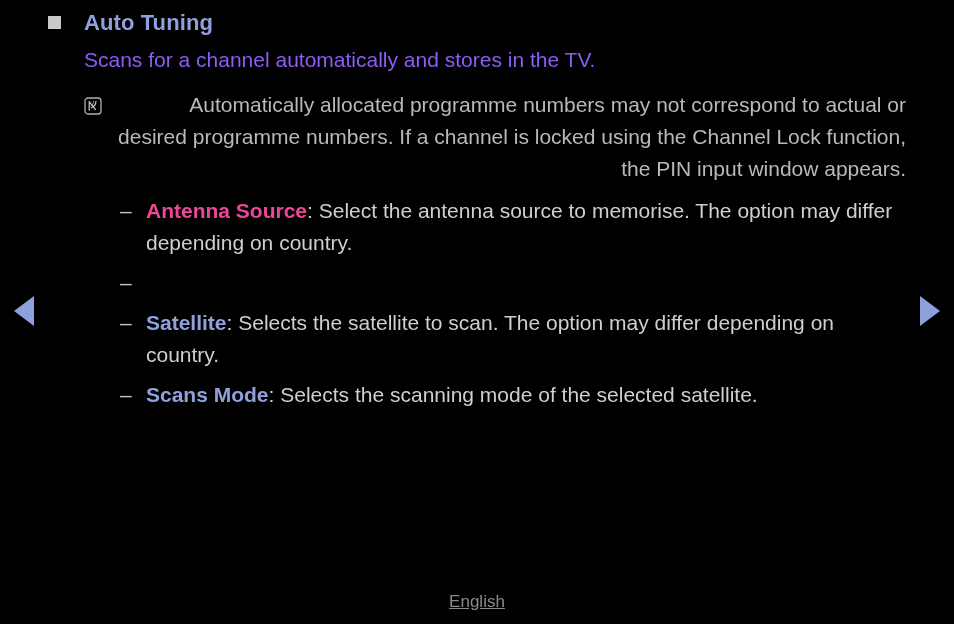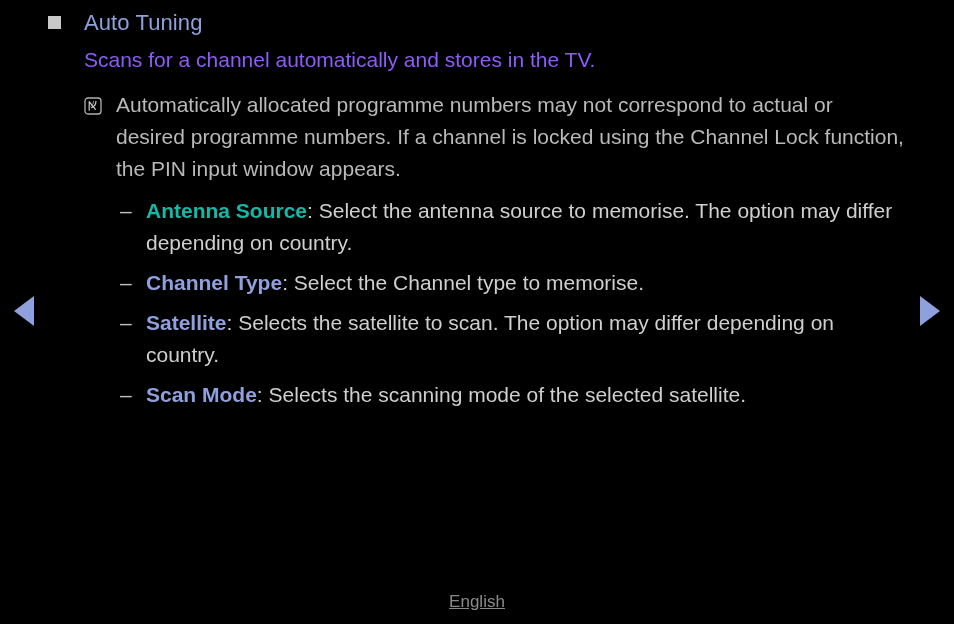--- a/index.html
+++ b/index.html
@@ -60,38 +60,39 @@
     width: 13px;
     height: 13px;
     background: #c9c9c9;
     margin-top: 8px;
     margin-right: 23px;
     flex: 0 0 auto;
   }
   .heading-text {
     color: #8fa1dc;
     font-size: 22px;
-    font-weight: normal;
+    font-weight: bold;
     line-height: 30px;
     letter-spacing: 0.1px;
   }
 
   
   .desc {
     margin: 0 0 14px 36px;
     color: #8b5cf6;
     font-size: 21px;
     line-height: 31px;
   }
 
   
   .note-row {
     display: flex;
     align-items: flex-start;
     margin: 0 2px 8px 36px;
+    text-align: right;
   }
   .note-icon {
     flex: 0 0 auto;
     width: 18px;
     height: 18px;
     margin-top: 8px;
     margin-right: 14px;
   }
   .note-text {
     color: #b9b9b9;
@@ -121,21 +122,21 @@
   .dash-body {
     color: #cfcfcf;
     font-size: 21px;
     line-height: 32px;
     max-width: 762px;
   }
   .term {
     font-weight: bold;
   }
   .term.blue  { color: #8fa1dc; }
-  .term.white { color: #14b8a6; }
+  .term.white { color: #ec4899; }
 
   
   #footer {
     position: absolute;
     left: 0;
     right: 0;
     top: 591px;
     text-align: center;
     color: #8a8a8a;
     font-size: 17px;
@@ -175,31 +176,30 @@
 
     <ul class="dash-list">
 
       <li class="dash-item">
         <span class="dash-mark">–</span>
         <span class="dash-body"><span class="term white">Antenna Source</span><span>: </span><span>Select the antenna source to memorise. The option may differ depending on country.</span></span>
       </li>
 
       <li class="dash-item">
         <span class="dash-mark">–</span>
-        <span class="dash-body"><span class="term blue">Channel Type</span><span>: </span><span>Select the Channel type to memorise.</span></span>
       </li>
 
       <li class="dash-item">
         <span class="dash-mark">–</span>
         <span class="dash-body"><span class="term blue">Satellite</span><span>: </span><span>Selects the satellite to scan. The option may differ depending on country.</span></span>
       </li>
 
       <li class="dash-item">
         <span class="dash-mark">–</span>
-        <span class="dash-body"><span class="term blue">Scan Mode</span><span>: </span><span>Selects the scanning mode of the selected satellite.</span></span>
+        <span class="dash-body"><span class="term blue">Scans Mode</span><span>: </span><span>Selects the scanning mode of the selected satellite.</span></span>
       </li>
 
     </ul>
   </div>
 
   <div id="footer">
     <span>English</span>
   </div>
 
 </div>

